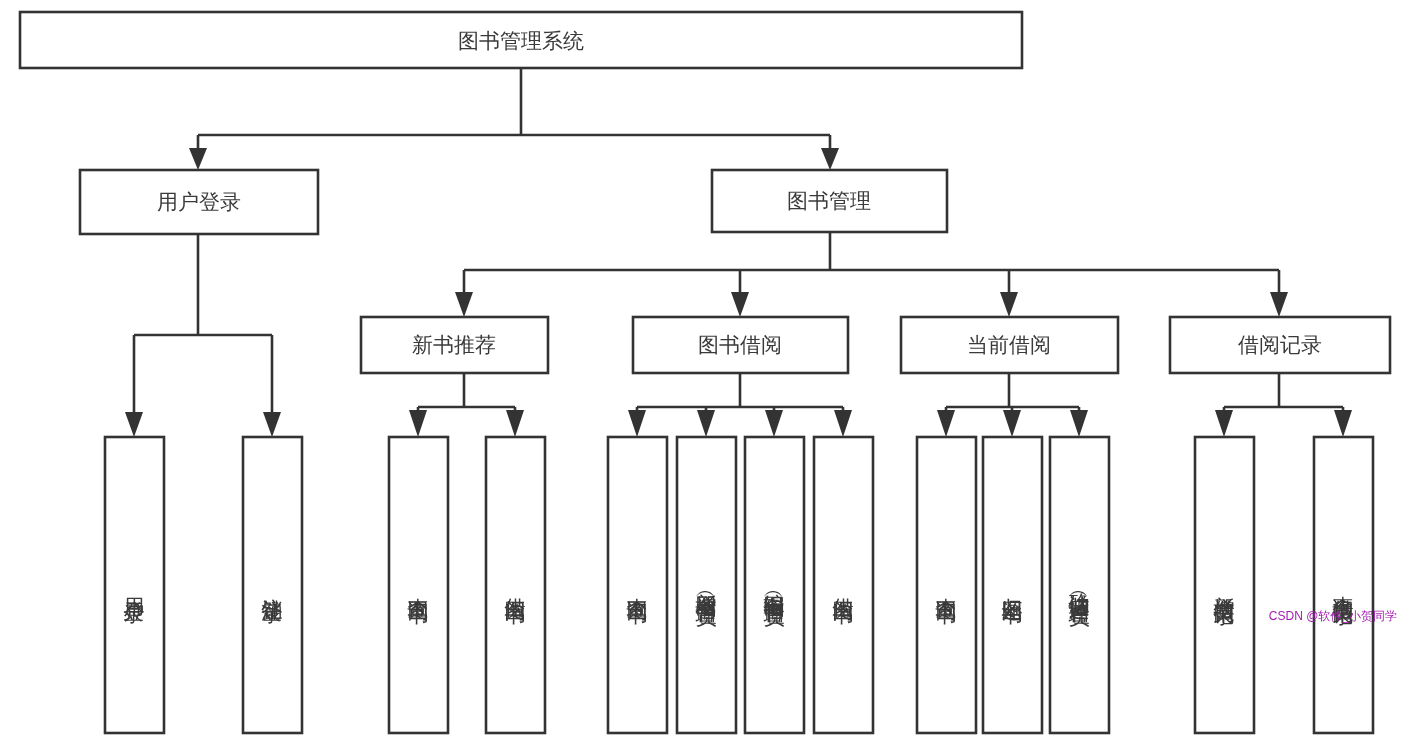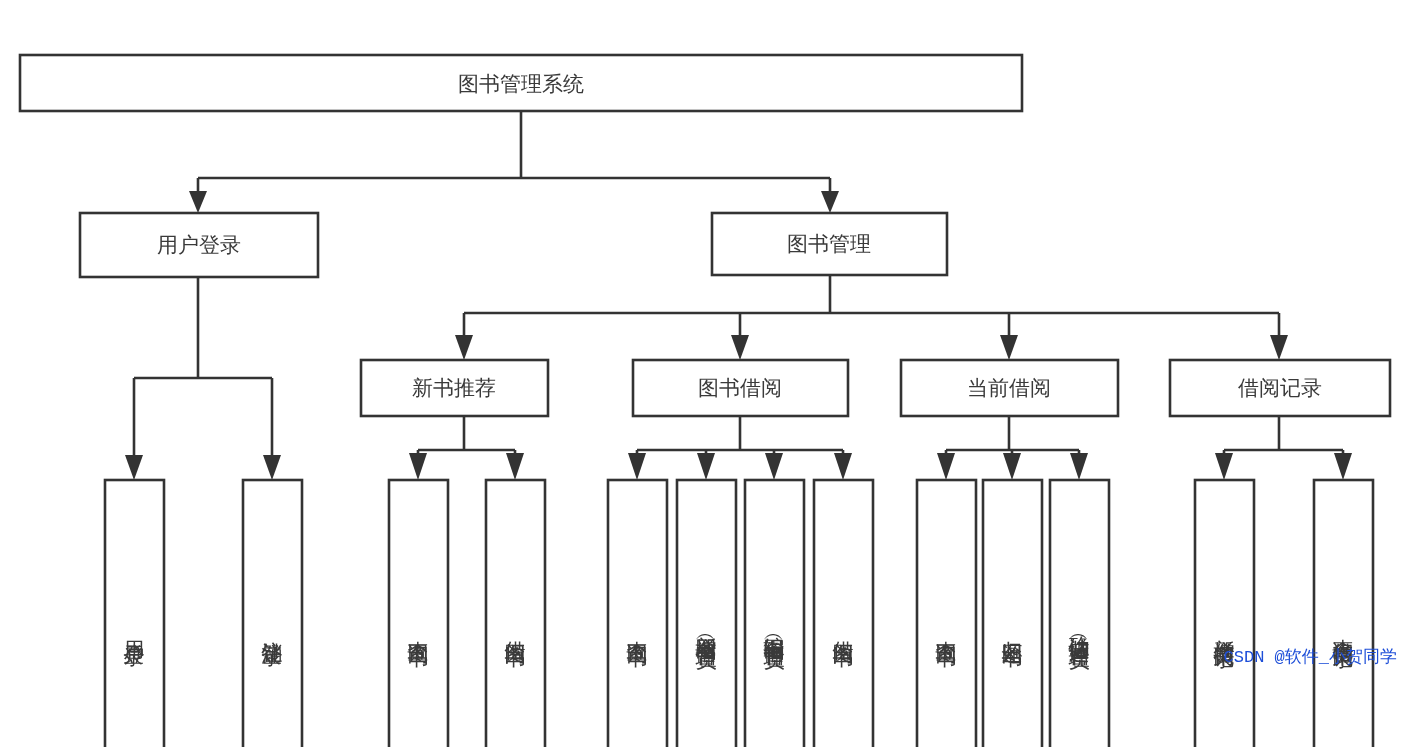--- a/index.html
+++ b/index.html
@@ -12,21 +12,20 @@
     width: 1405px;
     height: 747px;
     font-family: "DejaVu Sans", "Liberation Sans", sans-serif;
     overflow: hidden;
   }
   #diagram-root {
     position: relative;
     width: 1405px;
     height: 629px;
     background: #ffffff;
-    margin-top: 43px;
   }
   svg.diagram-svg {
     position: absolute;
     left: 0;
     top: 0;
     width: 1405px;
     height: 747px;
     display: block;
   }
   .node-rect {
@@ -56,23 +55,23 @@
   .label-v {
     font-size: 21px;
     writing-mode: vertical-rl;
     text-orientation: upright;
     letter-spacing: 2px;
   }
   .watermark-text {
     position: absolute;
     right: 8px;
     bottom: 4px;
-    font-size: 17px;
-    color: #1d4ed8;
-    font-family: Liberation Mono, monospace;
+    font-size: 12px;
+    color: #a21caf;
+    font-family: Liberation Sans, sans-serif;
     white-space: nowrap;
     pointer-events: none;
   }
 </style>
 </head>
 <body>
 
 <div id="diagram-root">
 
   <svg class="diagram-svg" viewBox="0 0 1405 747" xmlns="http://www.w3.org/2000/svg">

